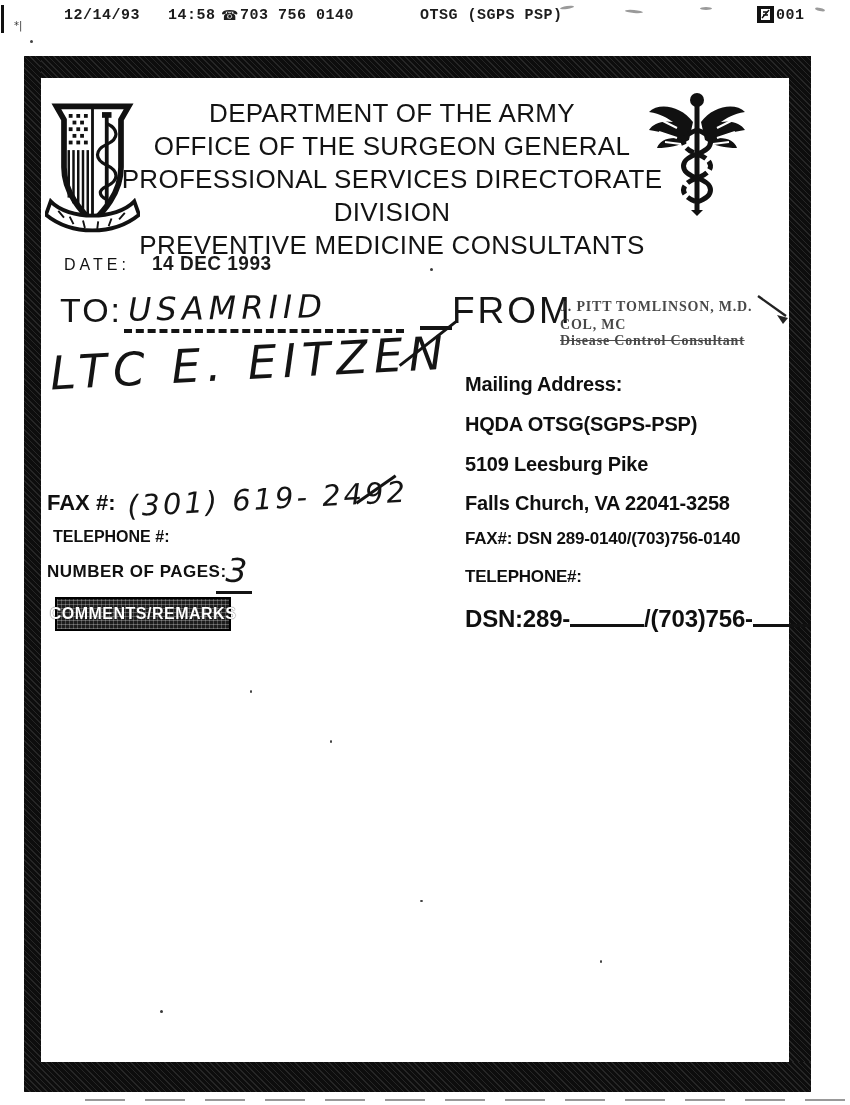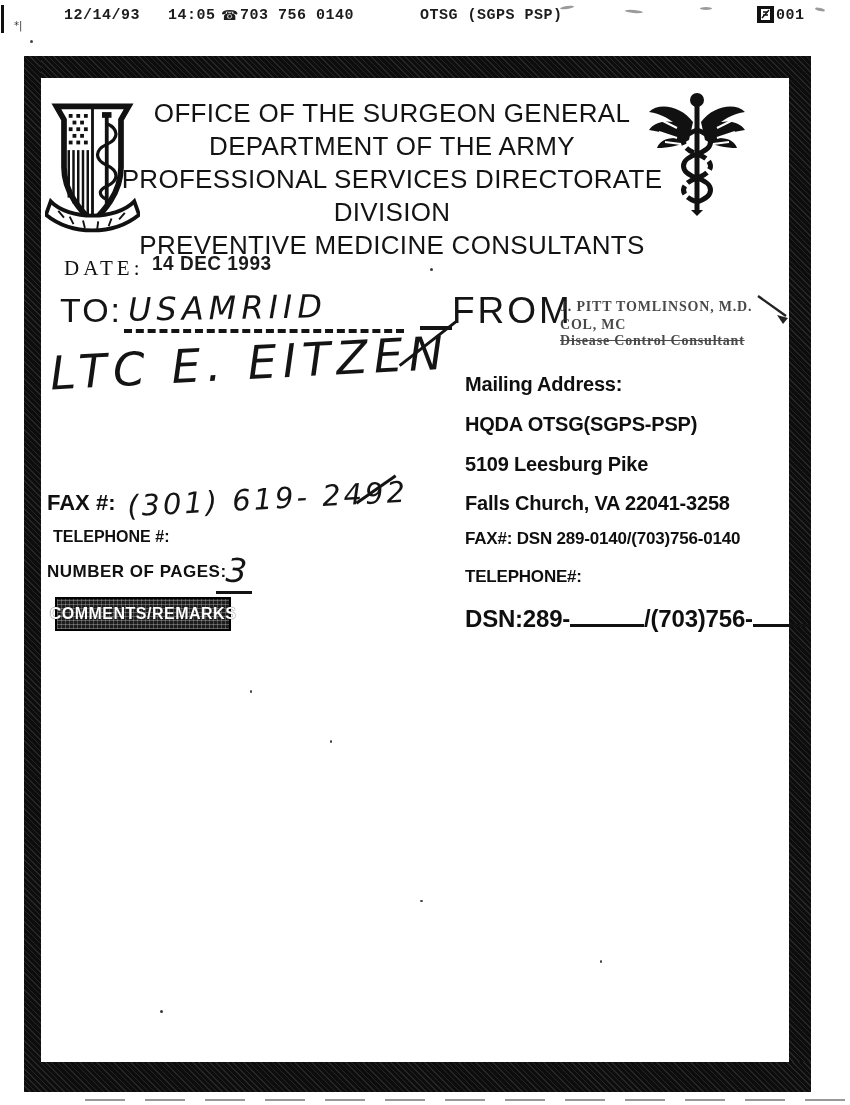--- a/index.html
+++ b/index.html
@@ -12,21 +12,21 @@
   
   .txline span{position:absolute;top:7px;font:bold 15px "Liberation Mono",monospace;color:#1c1c1c;letter-spacing:.5px;white-space:nowrap;}
   .tx-phone-glyph{font-family:"DejaVu Sans",sans-serif !important;font-size:14px !important;}
   
   .bar{position:absolute;background:#0d0d0d;
        background-image:repeating-linear-gradient(45deg,rgba(255,255,255,.10) 0 1px,transparent 1px 4px);}
   
   .lh-text{position:absolute;left:118px;top:97px;width:548px;text-align:center;}
   .lh-line{font-size:26px;line-height:33px;color:#131313;letter-spacing:.3px;white-space:nowrap;}
   
-  .serif-label{font-family:Liberation Serif, serif;font-size:21px;letter-spacing:4px;color:#121212;}
+  .serif-label{font-family:Liberation Sans, sans-serif;font-size:16px;letter-spacing:4px;color:#121212;}
   .stamp-date{font:bold 19px "Liberation Sans",sans-serif;color:#1a1a1a;transform:scaleY(1.08);letter-spacing:.5px;}
   .big-label{font-size:34px;letter-spacing:2px;color:#141414;font-weight:400;text-align:right;}
   .from-label{font-size:37px;letter-spacing:3px;color:#141414;font-weight:400;}
   .stamp{font-family:"Liberation Serif",serif;font-weight:bold;font-size:14px;color:#303030;letter-spacing:.8px;opacity:.88;white-space:nowrap;margin-top:16px;}
   .strike{text-decoration:line-through;}
   .bold-label{font-weight:bold;color:#101010;white-space:nowrap;}
   .addr{font-weight:bold;color:#0f0f0f;letter-spacing:-.2px;white-space:nowrap;}
   .blank{display:inline-block;border-bottom:3px solid #111;vertical-align:baseline;}
   
   .hand{font-family:"DejaVu Sans",sans-serif;font-style:italic;color:#141414;white-space:nowrap;}
@@ -45,21 +45,21 @@
   .speck{position:absolute;background:#3a3a3a;border-radius:50%;}
   .gray{background:#9a9a9a;}
 </style>
 </head>
 <body>
 
 <div class="abs" style="left:0;top:0;width:850px;height:1105px;padding-left:16px;">
 
   <div class="txline">
     <span style="left:64px">12/14/93</span>
-    <span style="left:168px">14:05</span>
+    <span style="left:168px">14:58</span>
     <span style="left:221px" class="tx-phone-glyph">☎</span>
     <span style="left:240px">703 756 0140</span>
     <span style="left:420px">OTSG (SGPS PSP)</span>
     <span style="left:776px">001</span>
   </div>
   <svg class="abs" style="left:757px;top:6px" width="17" height="17">
     <rect x="0" y="0" width="17" height="17" fill="#111"></rect>
     <rect x="4" y="3" width="9" height="11" fill="#fff"></rect>
     <path d="M5 12 L12 4 M6 6 h5 M6 9 h5" stroke="#111" stroke-width="1.4" fill="none"></path>
   </svg>
@@ -110,22 +110,22 @@
       <line x1="45" y1="58" x2="45" y2="128"></line>
     </g>
     <line x1="65" y1="22" x2="65" y2="118" stroke="#111" stroke-width="4"></line>
     <rect x="60" y="18" width="10" height="6" fill="#111"></rect>
     <path d="M65 30 C78 36 78 46 65 52 C52 58 52 68 65 74 C78 80 78 90 65 96 C56 100 56 106 65 110" fill="none" stroke="#111" stroke-width="3.4"></path>
     <path d="M6 112 C25 132 75 132 94 112 L99 126 C72 148 28 148 1 126 Z" fill="#fff" stroke="#111" stroke-width="4"></path>
     <path d="M14 122 l6 7 M26 128 l4 8 M40 132 l2 8 M56 133 l-1 8 M70 130 l-3 8 M84 124 l-6 7" stroke="#111" stroke-width="2"></path>
   </svg>
 
   <div class="lh-text">
+    <div class="lh-line">DEPARTMENT OF THE ARMY</div>
     <div class="lh-line">OFFICE OF THE SURGEON GENERAL</div>
-    <div class="lh-line">DEPARTMENT OF THE ARMY</div>
     <div class="lh-line">PROFESSIONAL SERVICES DIRECTORATE</div>
     <div class="lh-line">DIVISION</div>
     <div class="lh-line">PREVENTIVE MEDICINE CONSULTANTS</div>
   </div>
 
   <svg class="abs" style="left:645px;top:88px" width="105" height="150" viewBox="0 0 105 150">
     <circle cx="52" cy="12" r="7" fill="#111"></circle>
     <rect x="49.5" y="16" width="5" height="108" fill="#111"></rect>
     <path d="M52 128 l-6 -6 h12 Z" fill="#111"></path>
     <path d="M48 34 C36 18 14 14 4 24 C16 26 22 30 28 34 C16 32 8 36 4 42 C16 44 24 46 30 50 C20 50 14 54 12 60 C24 60 34 58 44 52 Z" fill="#111"></path>

